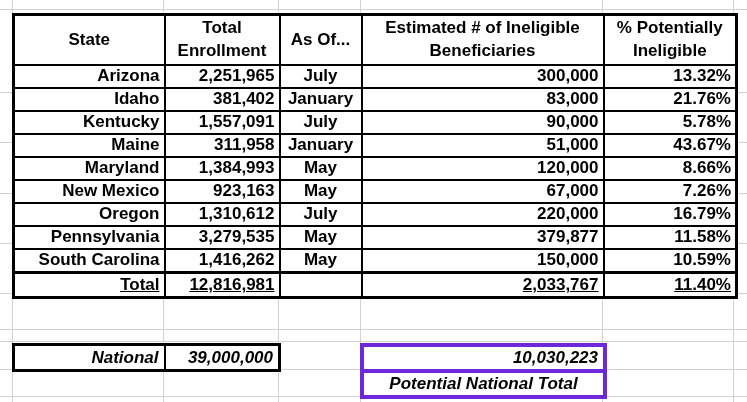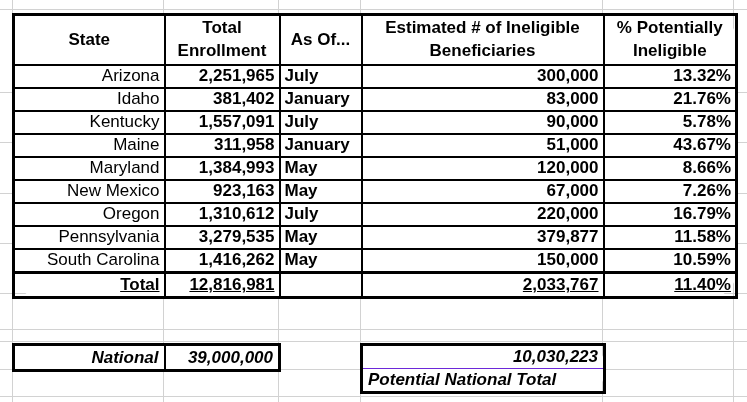--- a/index.html
+++ b/index.html
@@ -8,54 +8,54 @@
     background:#ffffff;
     font-family:"Liberation Sans", sans-serif;
     color:#000;
   }
   #screen { position:relative; width:747px; height:402px; background:#fff; }
 
   
   .grid-v { position:absolute; top:0; bottom:0; width:1px; background:#d2d2d2; }
   .grid-h { position:absolute; left:0; right:0; height:1px; background:#d2d2d2; }
 
-  table { border-collapse:collapse; table-layout:fixed; position:absolute; background:#fff;border-radius:32px; }
+  table { border-collapse:collapse; table-layout:fixed; position:absolute; background:#fff; }
   td, th { overflow:hidden;font-weight:bold; }
 
   
   #main-table { left:12px; top:13px; width:723px; border:3px solid #000; }
   #main-table th, #main-table td {
     border:2px solid #000;
     font-size:17px; line-height:1.2;
     padding:0 4px;
     vertical-align:middle;
     white-space:nowrap;
   }
   #main-table th {
     font-weight:bold; text-align:center; white-space:normal; line-height:1.35;
     height:48px; padding:0 2px;
   }
   #main-table tr.data-row td { height:21px; }
   #main-table tr.total-row td { height:22px; font-weight:bold; border-top:3px solid #000; border-bottom:3px solid #000;text-decoration:underline; }
   .ra { text-align:right; }
-  .ca { text-align:left;margin-left:33px; }
-  .state-cell { font-weight:normal; }
+  .ca { text-align:center;margin-left:33px; }
+  .state-cell { font-weight:bold; }
 
   
   #national-table { left:12px; top:343px; width:266px; border:3px solid #000; }
   #national-table td {
     border:2px solid #000; height:23px;
     font-size:17px; font-weight:bold; font-style:italic;
     padding:0 5px; vertical-align:middle; white-space:nowrap;
   }
 
   
   #pnt-table { left:360px; top:343px; width:243px; border:3px solid #000; }
   #pnt-table td {
-    border:1px solid #6d28d9; height:22px;
+    border:4px solid #6d28d9; height:22px;
     font-size:17px; font-weight:bold; font-style:italic;
     padding:0 5px; vertical-align:middle; white-space:nowrap;
   }
 </style>
 </head>
 <body>
 
 <div id="screen">
 
   <div class="grid-v" style="left:12px"></div>

